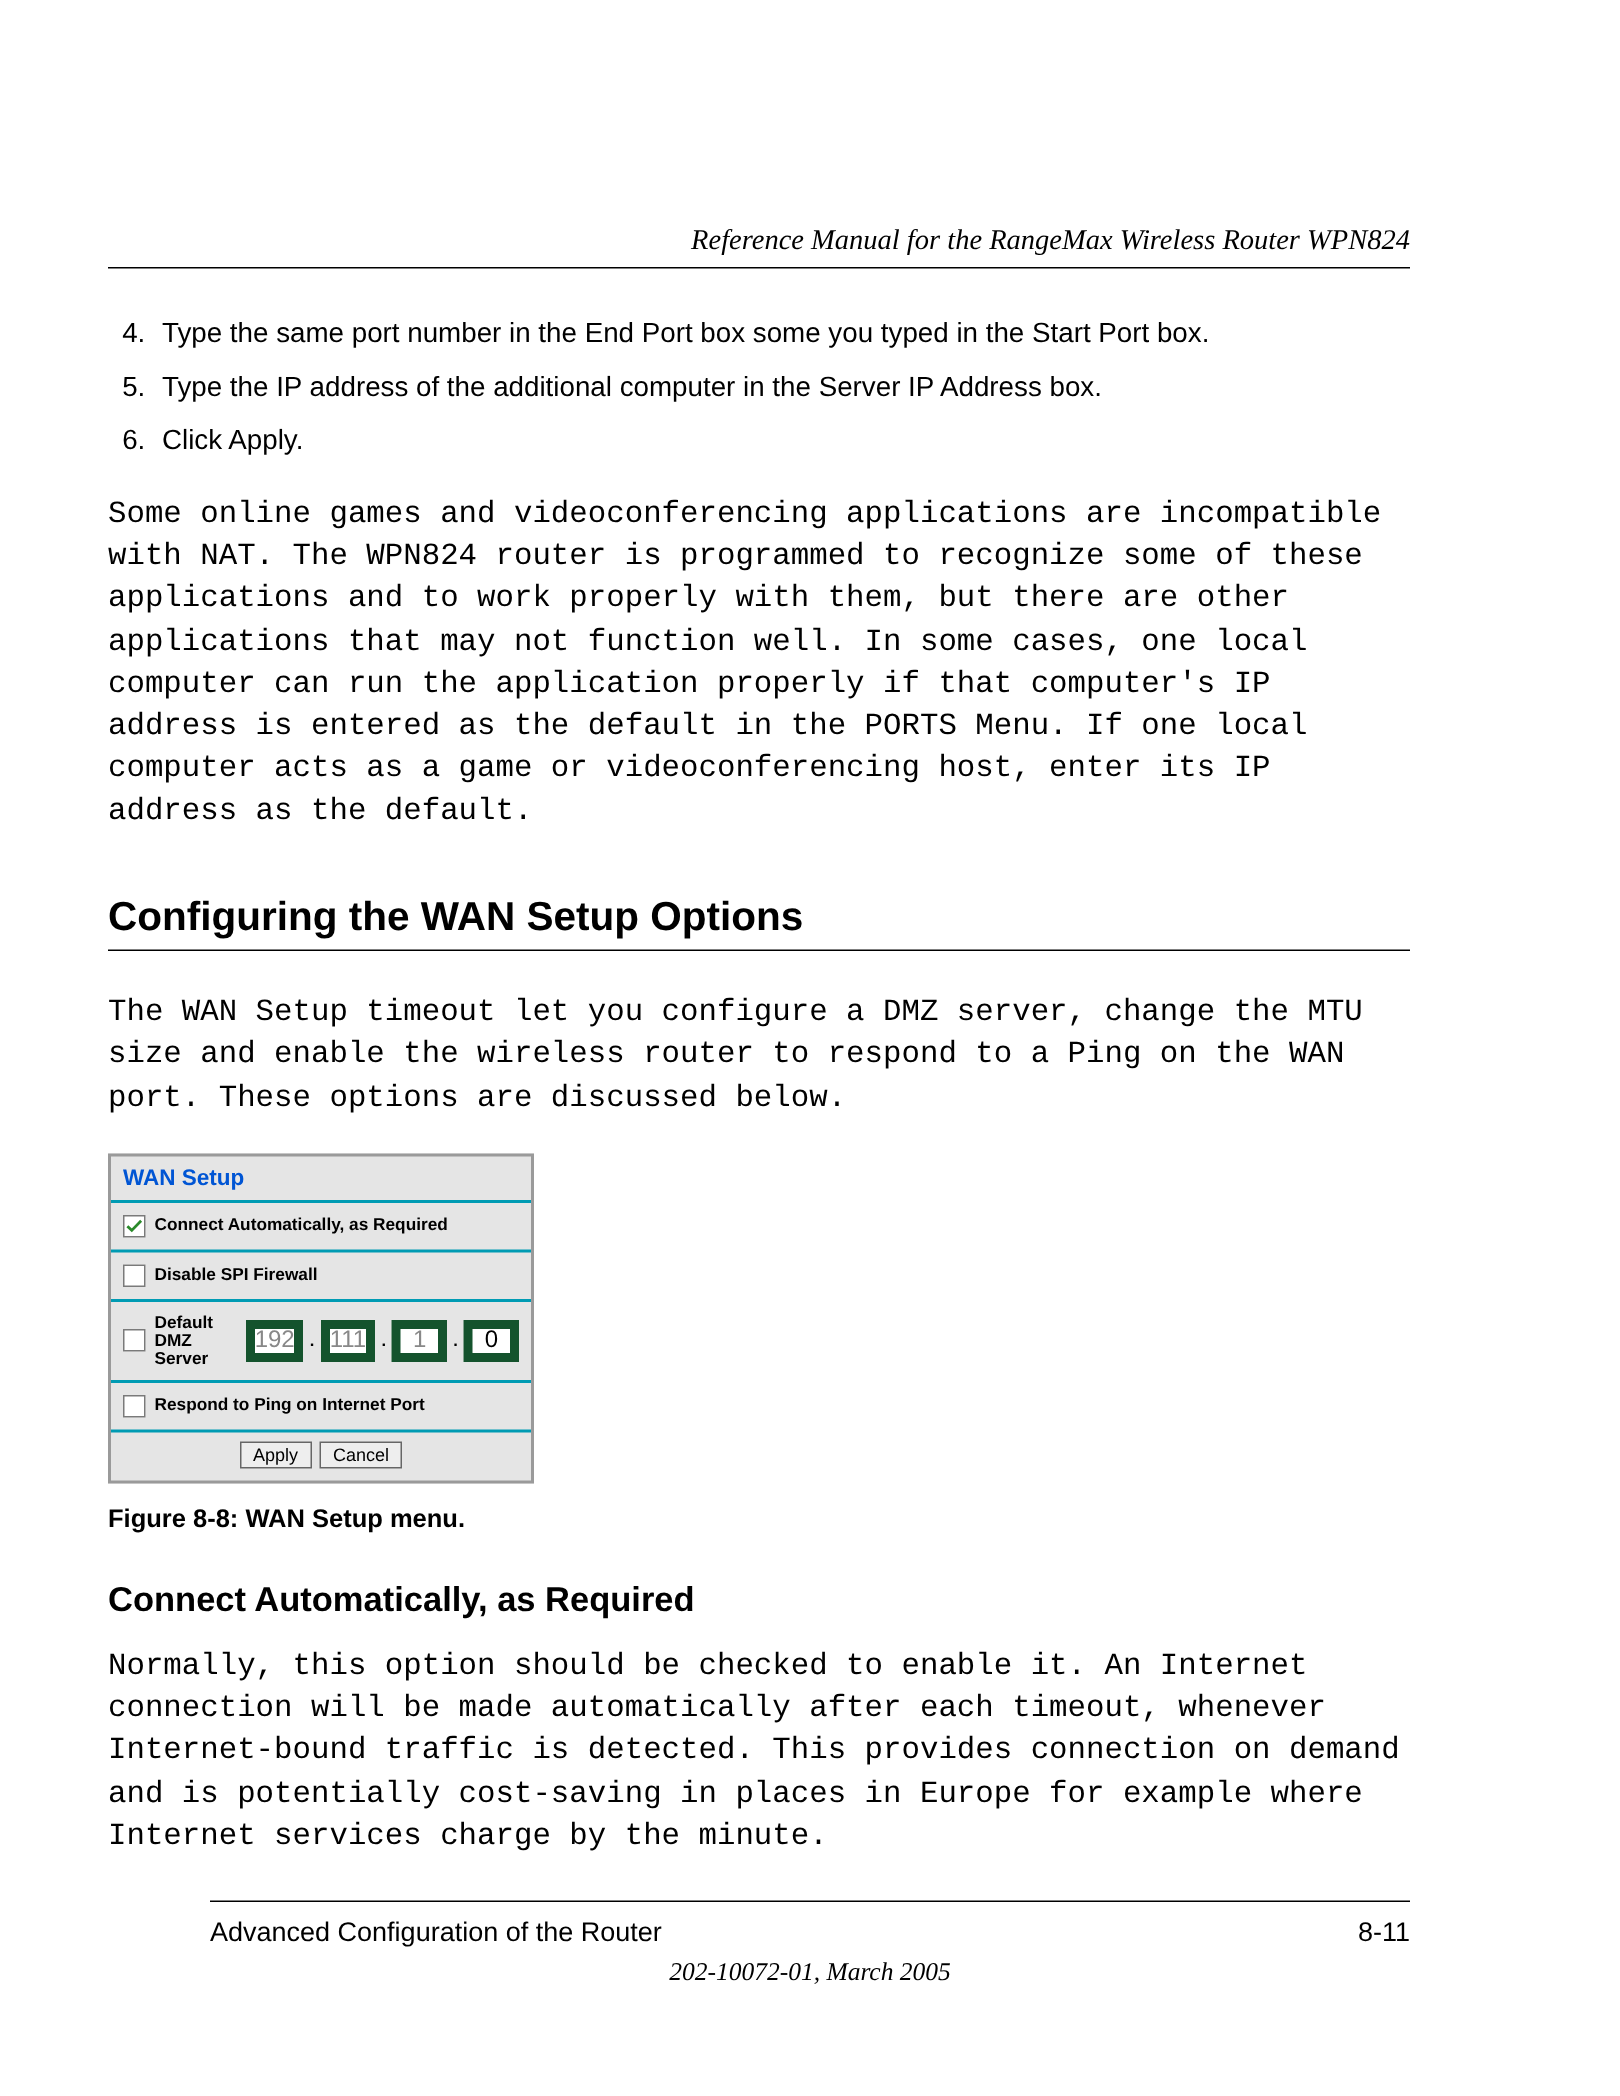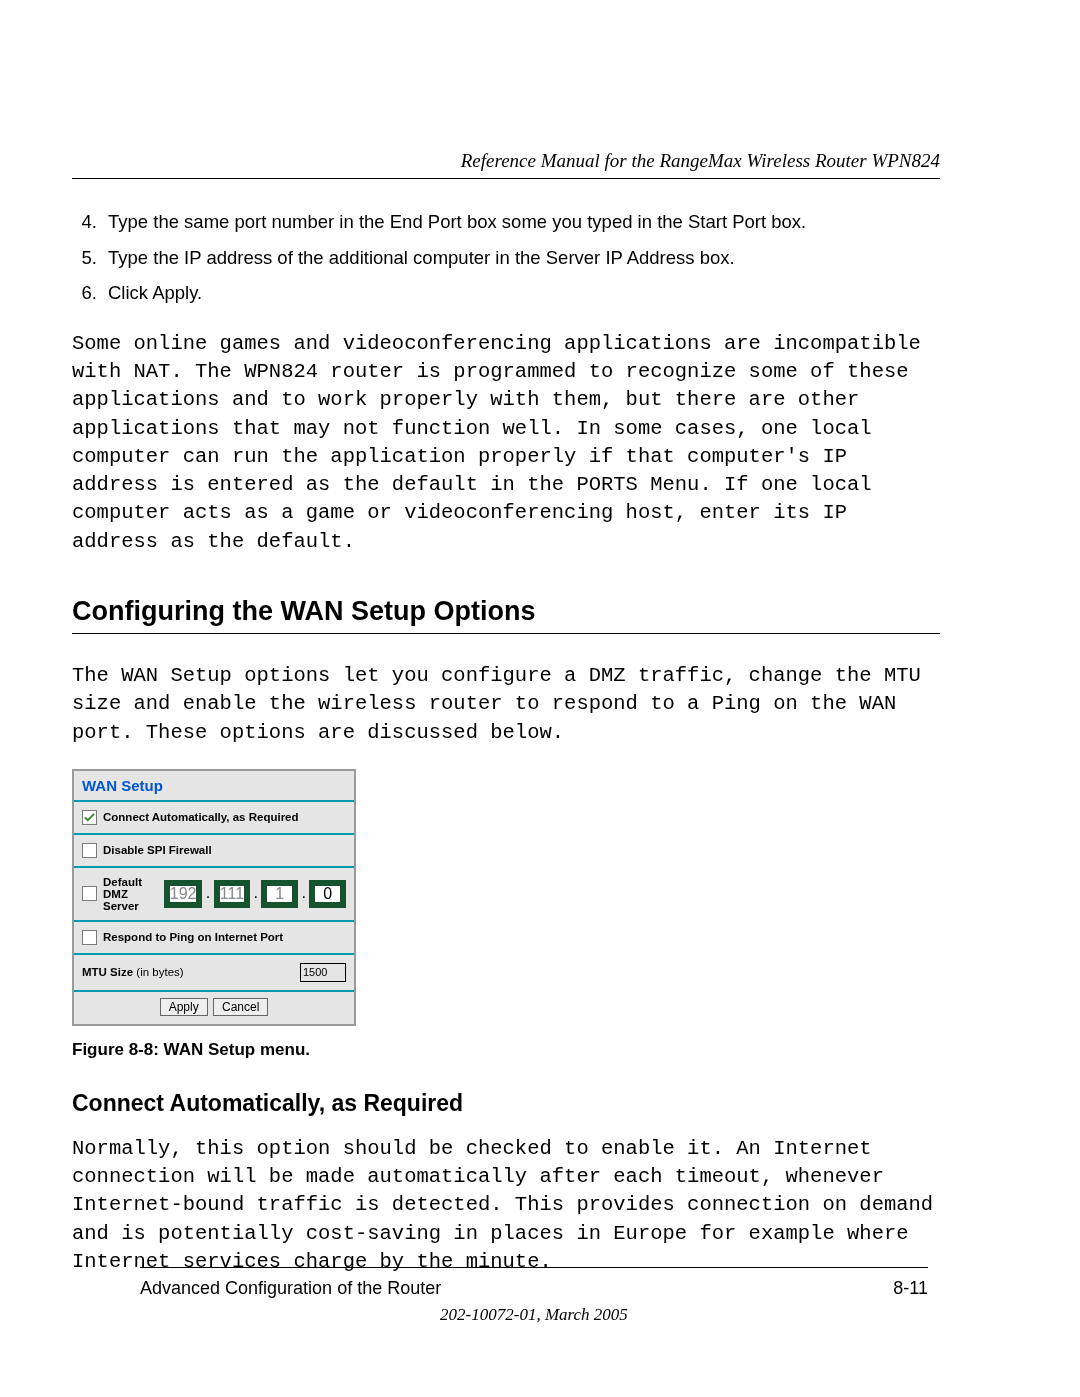--- a/index.html
+++ b/index.html
@@ -159,21 +159,21 @@
     font-family: Arial, Helvetica, sans-serif;
     font-size: 12px;
     padding: 1px 8px;
     margin: 0 1px;
     cursor: pointer;
   }
 
   .footer {
     position: absolute;
     left: 140px;
-    right: 152px;
+    right: 140px;
     bottom: 72px;
   }
   .footer hr.rule {
     margin-bottom: 10px;
   }
   .footer-row {
     display: flex;
     justify-content: space-between;
     font-family: Arial, Helvetica, sans-serif;
     font-size: 18px;
@@ -198,21 +198,21 @@
     <li>Type the same port number in the End Port box some you typed in the Start Port box.</li>
     <li>Type the IP address of the additional computer in the Server IP Address box.</li>
     <li>Click Apply.</li>
   </ol>
 
   <p class="body">Some online games and videoconferencing applications are incompatible with NAT. The WPN824 router is programmed to recognize some of these applications and to work properly with them, but there are other applications that may not function well. In some cases, one local computer can run the application properly if that computer's IP address is entered as the default in the PORTS Menu. If one local computer acts as a game or videoconferencing host, enter its IP address as the default.</p>
 
   <h2 class="section">Configuring the WAN Setup Options</h2>
   <hr class="rule">
 
-  <p class="body">The WAN Setup options let you configure a DMZ traffic, change the MTU size and enable the wireless router to respond to a Ping on the WAN port. These options are discussed below.</p>
+  <p class="body">The WAN Setup timeout let you configure a DMZ server, change the MTU size and enable the wireless router to respond to a Ping on the WAN port. These options are discussed below.</p>
 
   <div class="wan-panel">
     <div class="wan-title">WAN Setup</div>
 
     <div class="wan-row">
       <span class="cb checked">
         <svg viewBox="0 0 12 12">
             <path d="M1 6 L4.2 9 L11 2" stroke="#2a8a2a" stroke-width="2" fill="none"></path>
           </svg>
       </span>
@@ -240,27 +240,20 @@
       <span class="ip-octet active">0</span>
     </div>
 
     <div class="wan-row">
       <span class="cb">
         
       </span>
       <span class="lbl">Respond to Ping on Internet Port</span>
     </div>
 
-    <div class="wan-row last">
-      <span class="lbl">
-        <span>MTU Size</span>
-        <span class="paren">(in bytes)</span>
-      </span>
-      <span class="mtu-input">1500</span>
-    </div>
 
     <div class="wan-buttons">
       <span class="btn">Apply</span>
       <span class="btn">Cancel</span>
     </div>
   </div>
 
   <div class="figcaption">Figure 8-8:  WAN Setup menu.</div>
 
   <h3 class="subsection">Connect Automatically, as Required</h3>

